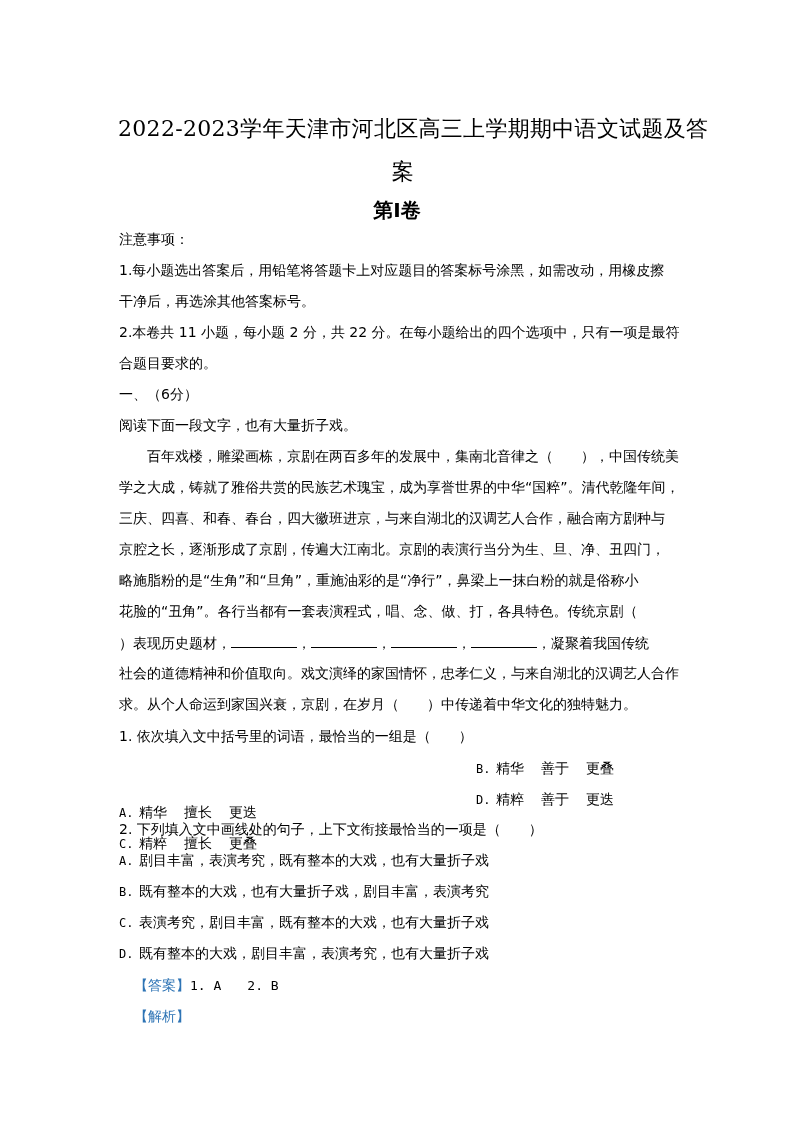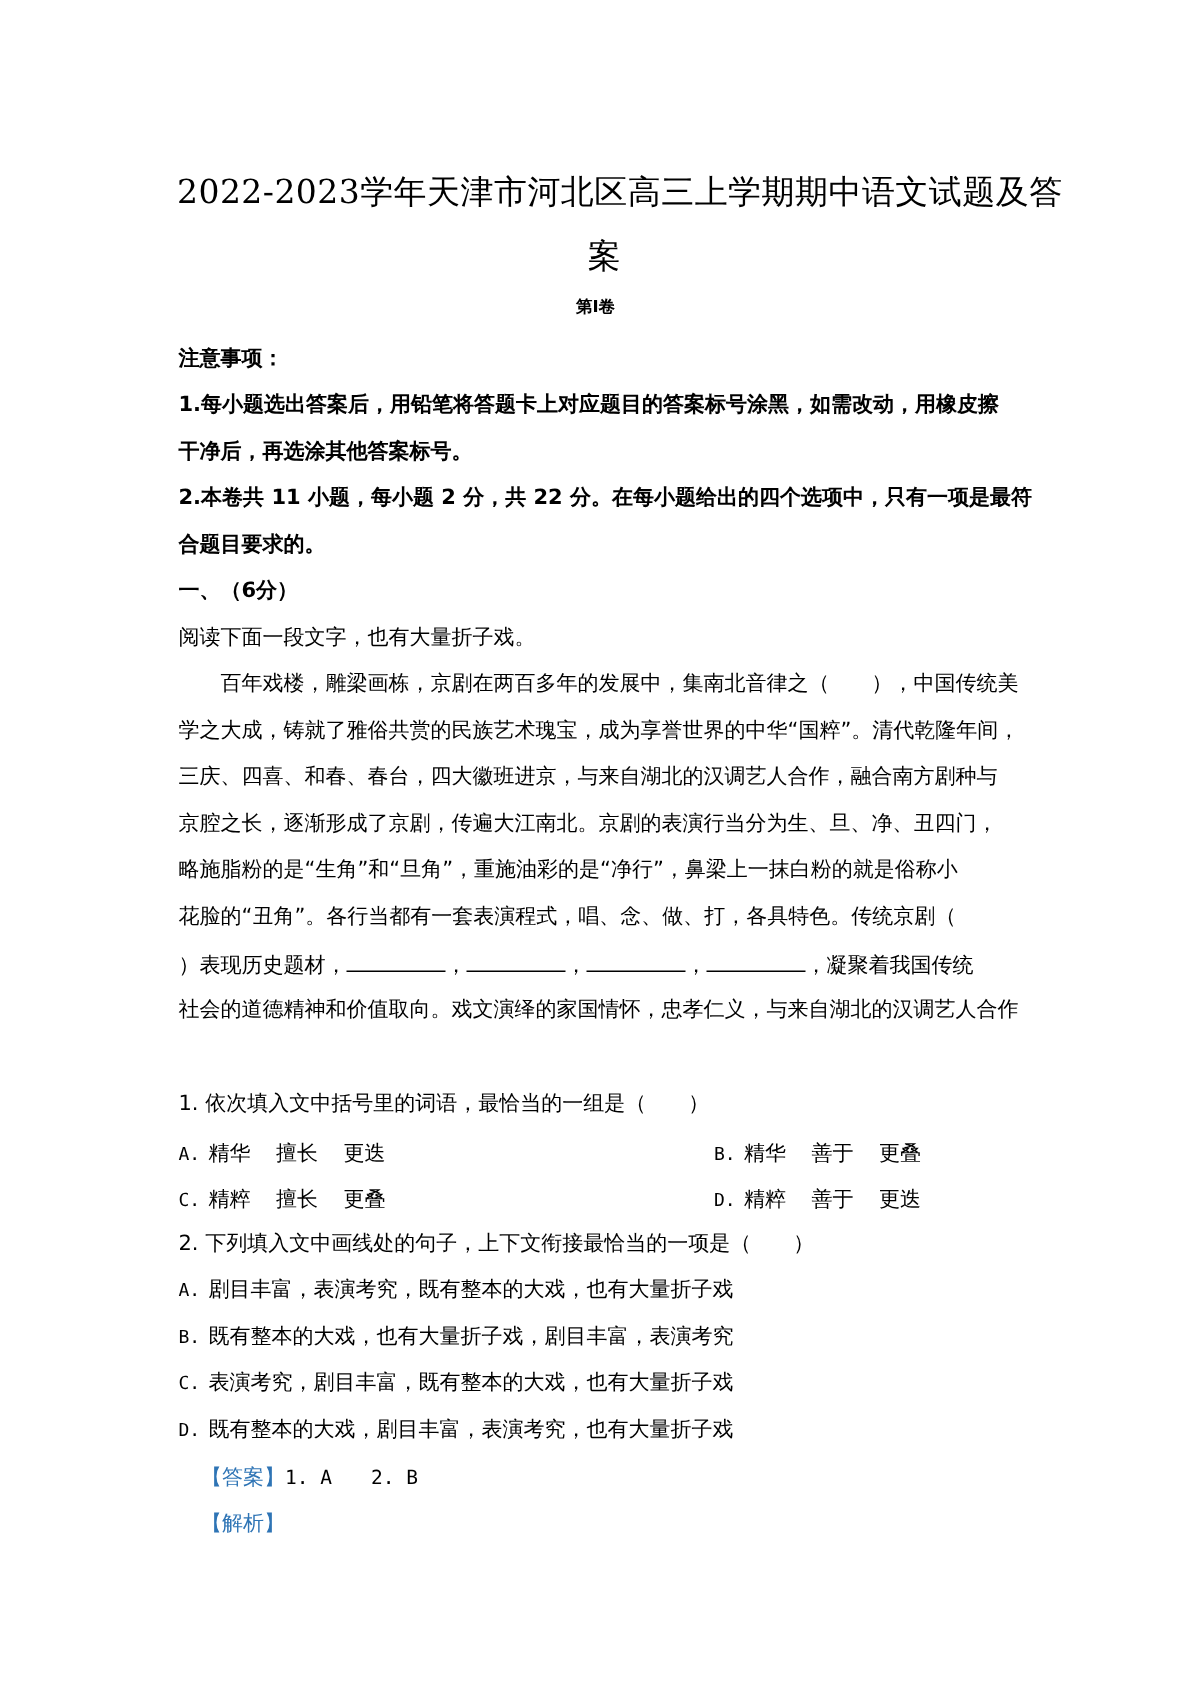--- a/index.html
+++ b/index.html
@@ -4,27 +4,27 @@
   <style>
     html, body { margin: 0; padding: 0; background: #ffffff; }
     body { width: 794px; height: 1123px; position: relative; overflow: hidden;
            font-family: "DejaVu Serif", "Liberation Serif", serif; color: #000; }
     .page { position: absolute; left: 0; top: 11px; width: 794px; height: 1123px; }
     .title { position: absolute; left: 118px; width: 570px; text-align: center;
              font-size: 22px; line-height: 1; white-space: nowrap; letter-spacing: 0.3px; }
     .t1 { top: 107px; }
     .t2 { top: 150px; }
     .vol { position: absolute; top: 186px; left: 0; width: 794px; text-align: center;
-           font-size: 11px; font-weight: bold; font-family: "DejaVu Sans", sans-serif; }
+           font-size: 20px; font-weight: bold; font-family: "DejaVu Sans", sans-serif; }
     .line { position: absolute; left: 119px; font-size: 14px; line-height: 1;
             white-space: nowrap; font-family: "DejaVu Sans", sans-serif; }
-    .bold { font-weight: bold; }
+    .bold { font-weight: normal; }
     .indent { left: 147px; }
     .opt-left { position: absolute; left: 119px; font-size: 14px; white-space: nowrap;
-                font-family: "DejaVu Sans", sans-serif; }
+                font-family: "DejaVu Sans", sans-serif; margin-top: 44px; }
     .opt-right { position: absolute; left: 444px; font-size: 14px; white-space: nowrap;
                  font-family: "DejaVu Sans", sans-serif; margin-left: 32px; }
     .opt-label { font-family: "DejaVu Sans Mono", monospace; font-size: 12px; display: inline-block; width: 20px; }
     .word { display: inline-block; width: 45px; }
     .blank { display: inline-block; width: 66px; border-bottom: 1px solid #000; height: 12px; vertical-align: baseline; }
     .tag { color: #2e74b5; margin-left: 19px; }
     .ans-val { font-family: "DejaVu Sans Mono", monospace; font-size: 13px; }
   </style>
 </head>
 <body>
@@ -49,20 +49,21 @@
   <div class="line" style="top:500px">三庆、四喜、和春、春台，四大徽班进京，与来自湖北的汉调艺人合作，融合南方剧种与</div>
   <div class="line" style="top:531px">京腔之长，逐渐形成了京剧，传遍大江南北。京剧的表演行当分为生、旦、净、丑四门，</div>
   <div class="line" style="top:562px">略施脂粉的是“生角”和“旦角”，重施油彩的是“净行”，鼻梁上一抹白粉的就是俗称小</div>
   <div class="line" style="top:593px">花脸的“丑角”。各行当都有一套表演程式，唱、念、做、打，各具特色。传统京剧（</div>
 
   <div class="line" style="top:624px">
     <span>）表现历史题材，</span><span class="blank"></span><span>，</span><span class="blank"></span><span>，</span><span class="blank"></span><span>，</span><span class="blank"></span><span>，凝聚着我国传统</span>
   </div>
 
   <div class="line" style="top:655px">社会的道德精神和价值取向。戏文演绎的家国情怀，忠孝仁义，与来自湖北的汉调艺人合作</div>
+  <div class="line" style="top:686px">求。从个人命运到家国兴衰，京剧，在岁月（　　）中传递着中华文化的独特魅力。</div>
 
   <div class="line" style="top:718px">1. 依次填入文中括号里的词语，最恰当的一组是（　　）</div>
   <div class="opt-left" style="top:749px">
     <span class="opt-label">A.</span><span class="word">精华</span><span class="word">擅长</span><span class="word">更迭</span>
   </div>
   <div class="opt-right" style="top:749px">
     <span class="opt-label">B.</span><span class="word">精华</span><span class="word">善于</span><span class="word">更叠</span>
   </div>
   <div class="opt-left" style="top:780px">
     <span class="opt-label">C.</span><span class="word">精粹</span><span class="word">擅长</span><span class="word">更叠</span>

